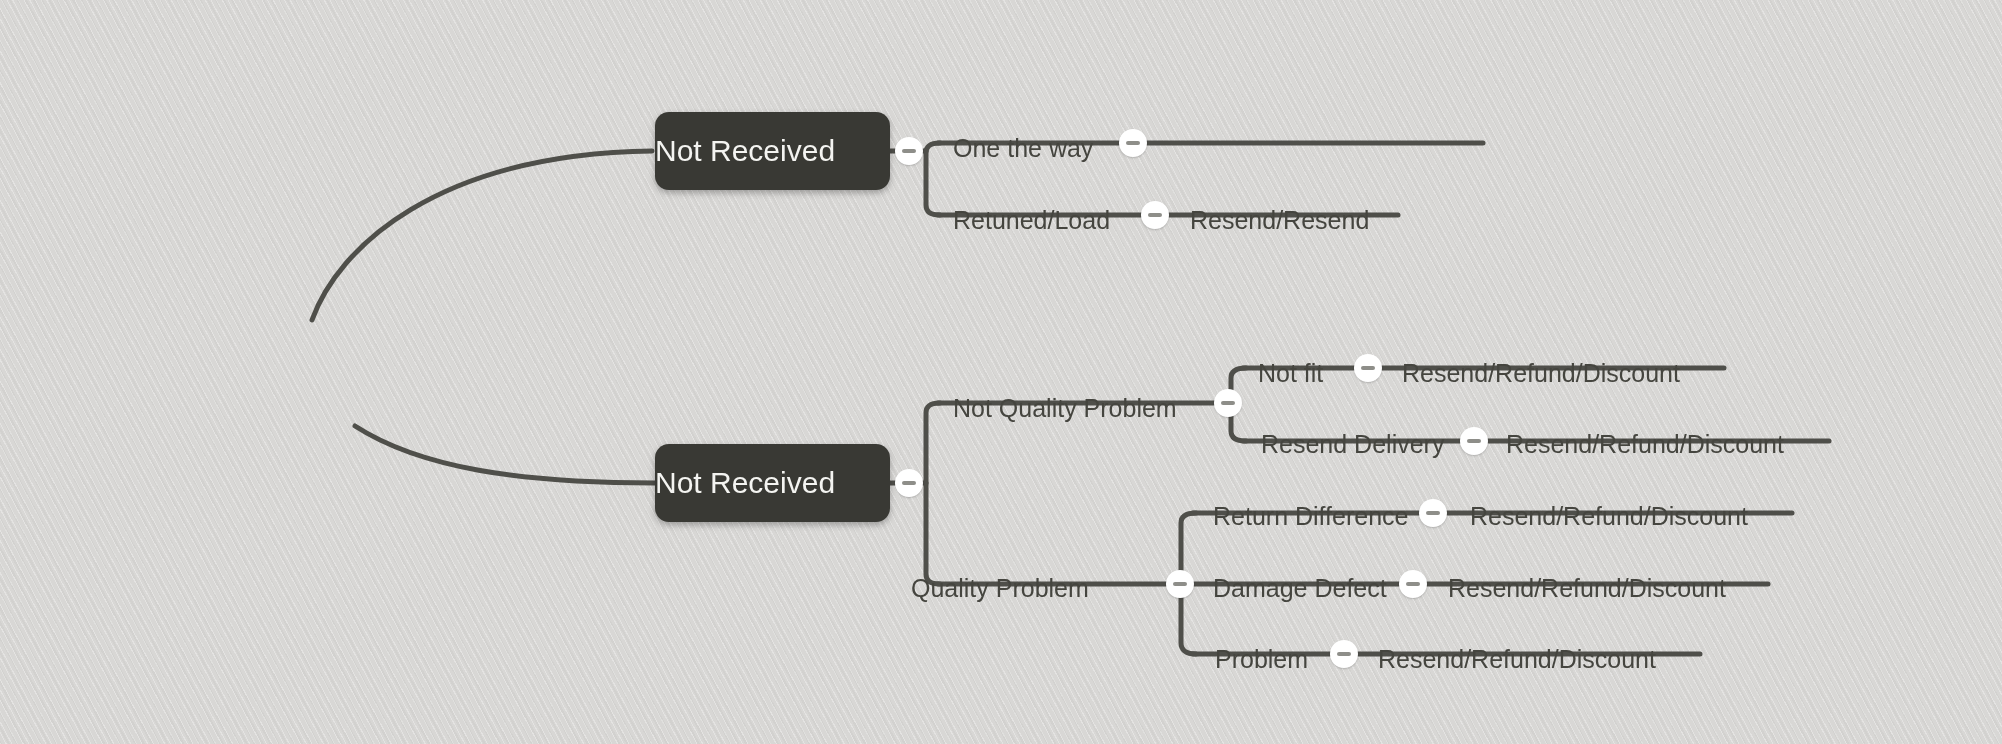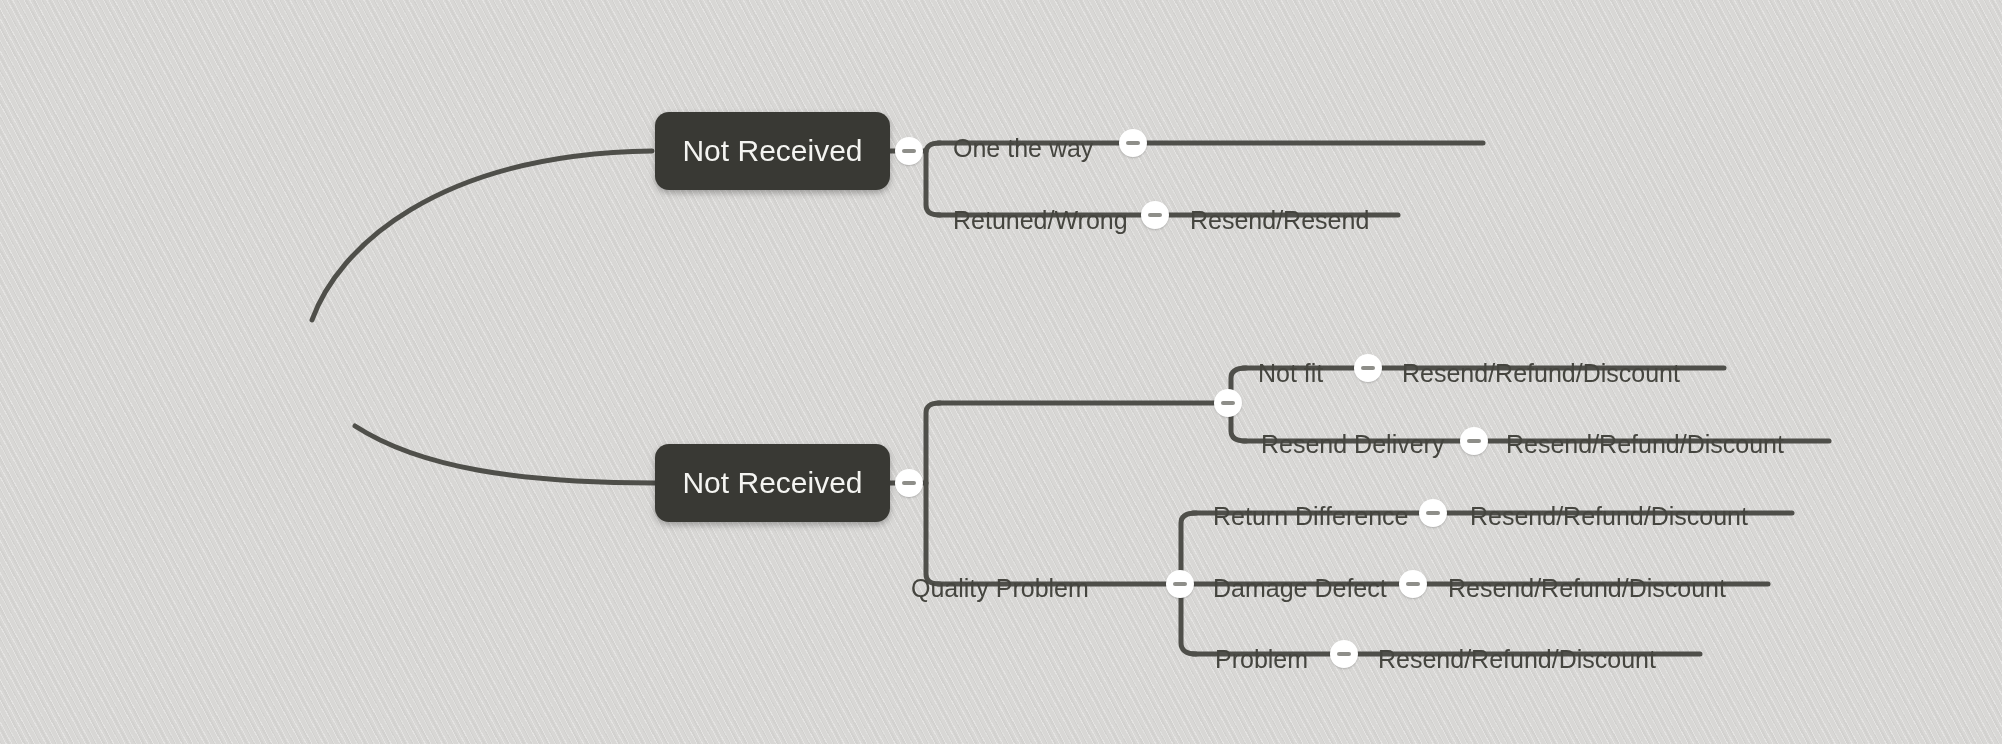--- a/index.html
+++ b/index.html
@@ -24,21 +24,21 @@
     display:flex;align-items:center;justify-content:center;
     box-shadow:0 3px 6px rgba(0,0,0,0.28);
     cursor:default;
   }
   .root-node .root-label{
     color:#ffffff;font-size:48px;line-height:1;white-space:nowrap;
   }
   .branch-node{
     position:absolute;width:235px;height:78px;
     background:#393934;border-radius:14px;
-    display:flex;align-items:center;justify-content:center;
+    display:flex;align-items:center;
     box-shadow:0 3px 6px rgba(0,0,0,0.28);
     cursor:default;
   }
   .branch-node .branch-label{
     color:#f4f4f1;font-size:30px;line-height:1;white-space:nowrap;
   }
   .node1{left:655px;top:112px;}
   .node2{left:655px;top:444px;}
 
   .topic-label{
@@ -88,23 +88,24 @@
 
   <div class="branch-node node1">
     <span class="branch-label">Not Received</span>
   </div>
 
   <div class="branch-node node2">
     <span class="branch-label">Not Received</span>
   </div>
 
   <div class="topic-label" style="left:953px;top:100px">One the way</div>
-  <div class="topic-label" style="left:953px;top:172px">Retuned/Wrong</div>
+  <div class="topic-label" style="left:953px;top:172px">Retuned/Load</div>
   <div class="topic-label" style="left:1190px;top:172px">Resend/Resend</div>
 
+  <div class="topic-label" style="left:953px;top:360px">Not Quality Problem</div>
   <div class="topic-label" style="left:911px;top:540px">Quality Problem</div>
 
   <div class="topic-label" style="left:1258px;top:325px">Not fit</div>
   <div class="topic-label" style="left:1402px;top:325px">Resend/Refund/Discount</div>
   <div class="topic-label" style="left:1261px;top:396px">Resend Delivery</div>
   <div class="topic-label" style="left:1506px;top:396px">Resend/Refund/Discount</div>
 
   <div class="topic-label" style="left:1213px;top:468px">Return Difference</div>
   <div class="topic-label" style="left:1470px;top:468px">Resend/Refund/Discount</div>
   <div class="topic-label" style="left:1213px;top:540px">Damage Defect</div>

